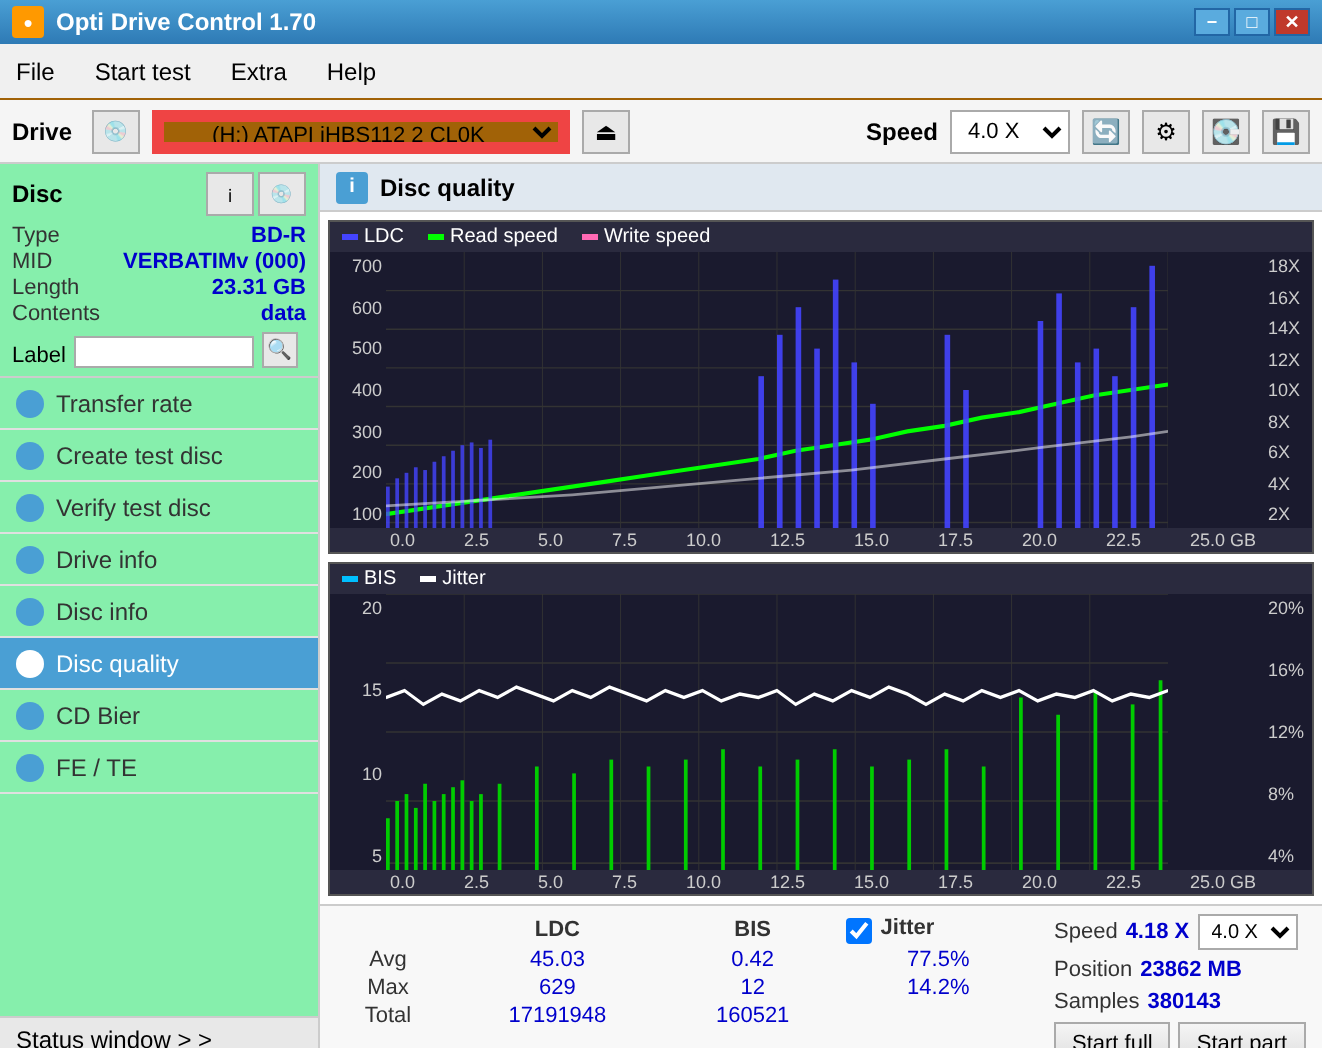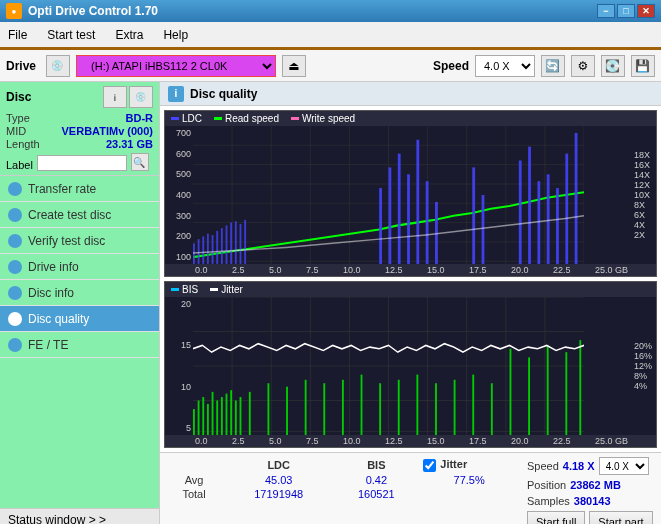--- a/index.html
+++ b/index.html
@@ -27,42 +27,42 @@
     }
     .titlebar-btn.close { background: #c0392b; }
 
     
     .menubar {
       background: #f0f0f0;
       height: 28px;
       display: flex;
       align-items: center;
       padding: 12px 4px;
-      border-bottom: 3px solid #a16207;
+      border-bottom: 1px solid #a16207;
       font-size: 12px;
       gap: 12px;
     }
     .menubar-item { cursor: pointer; padding: 2px 4px; }
 
     
     .toolbar {
       background: #f5f5f5;
       height: 32px;
       display: flex;
       align-items: center;
       padding: 0 6px;
       border-bottom: 1px solid #ccc;
       gap: 6px;
     }
     .toolbar-label { font-size: 12px; font-weight: bold; margin-right: 4px; }
     .drive-select {
-      background: #d946ef;
-      border: 1px solid #ef4444;
+      background: #a16207;
+      border: 6px solid #ef4444;
       height: 22px;
-      padding: 0 10px;
+      padding: 0 20px;
       font-size: 11px;
       min-width: 200px;
       cursor: pointer;
     }
     .toolbar-icon-btn {
       width: 24px; height: 22px; background: #e8e8e8; border: 1px solid #aaa;
       display: flex; align-items: center; justify-content: center;
       cursor: pointer; font-size: 12px;
     }
     .speed-label { font-size: 12px; font-weight: bold; margin-left: 8px; }
@@ -241,21 +241,21 @@
       justify-content: space-between;
       padding: 2px 2px;
       color: #ccc;
       font-size: 9px;
       text-align: right;
     }
     .chart-y-right {
       width: 24px;
       display: flex;
       flex-direction: column;
-      justify-content: center;
+      justify-content: space-between;
       padding: 2px 2px;
       color: #ccc;
       font-size: 9px;
       text-align: left;
       margin-left: 48px;
     }
     .chart-main {
       flex: 1;
       position: relative;
       overflow: hidden;
@@ -391,20 +391,24 @@
         <span class="disc-info-val">BD-R</span>
       </div>
       <div class="disc-info-row">
         <span class="disc-info-key">MID</span>
         <span class="disc-info-val">VERBATIMv (000)</span>
       </div>
       <div class="disc-info-row">
         <span class="disc-info-key">Length</span>
         <span class="disc-info-val">23.31 GB</span>
       </div>
+      <div class="disc-info-row">
+        <span class="disc-info-key">Contents</span>
+        <span class="disc-info-val">data</span>
+      </div>
       <div class="label-row">
         <span>Label</span>
         <input class="label-input" type="text" style="">
         <div class="label-btn">🔍</div>
       </div>
     </div>
 
     <div class="nav-item">
       <div class="nav-icon">
         <div class="nav-icon-circle" style="background:#4a9fd4;"></div>
@@ -433,20 +437,26 @@
       <div class="nav-icon">
         <div class="nav-icon-circle"></div>
       </div>
       <span>Disc info</span>
     </div>
     <div class="nav-item active">
       <div class="nav-icon">
         <div class="nav-icon-circle active-icon"></div>
       </div>
       <span>Disc quality</span>
+    </div>
+    <div class="nav-item">
+      <div class="nav-icon">
+        <div class="nav-icon-circle"></div>
+      </div>
+      <span>CD Bier</span>
     </div>
     <div class="nav-item">
       <div class="nav-icon">
         <div class="nav-icon-circle"></div>
       </div>
       <span>FE / TE</span>
     </div>
 
     <div style="flex:1;"></div>
 
@@ -685,20 +695,26 @@
             </tr>
           </thead>
           <tbody>
             <tr>
               <td class="label">Avg</td>
               <td>45.03</td>
               <td>0.42</td>
               <td>77.5%</td>
             </tr>
             <tr>
+              <td class="label">Max</td>
+              <td>629</td>
+              <td>12</td>
+              <td>14.2%</td>
+            </tr>
+            <tr>
               <td class="label">Total</td>
               <td>17191948</td>
               <td>160521</td>
               <td></td>
             </tr>
           </tbody>
         </table>
       </div>
       <div class="stats-right">
         <div class="speed-info-row">

